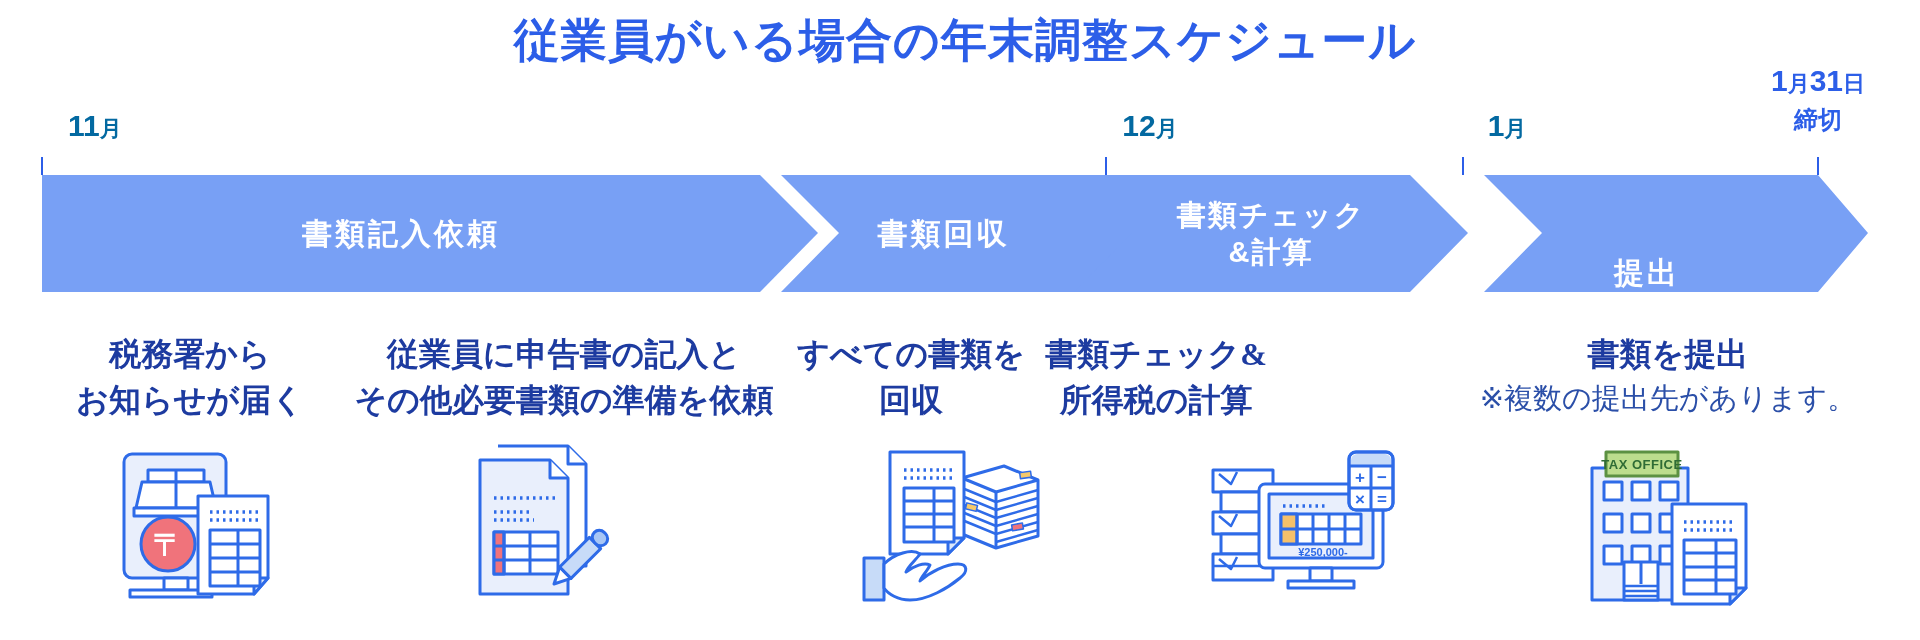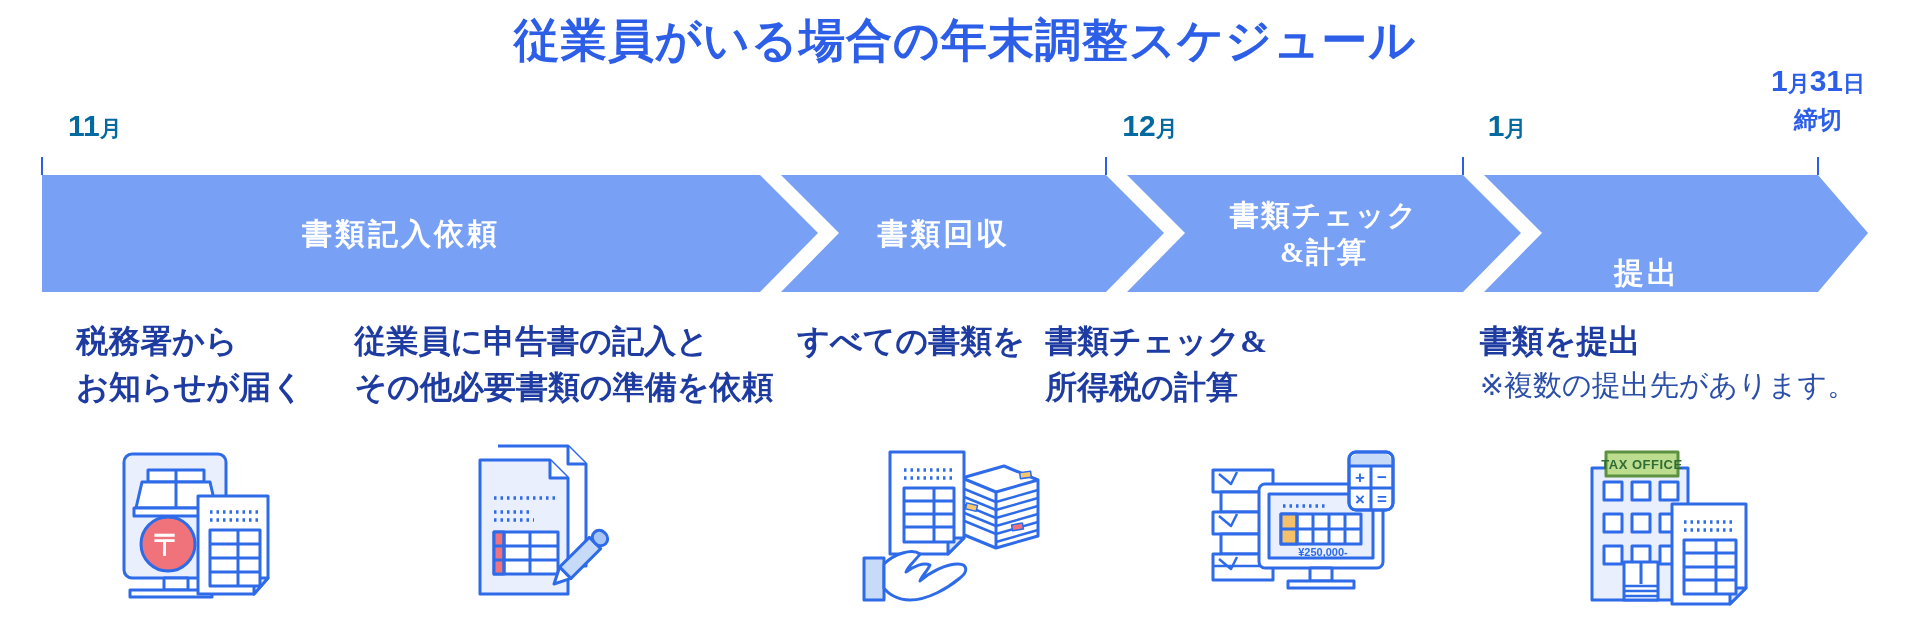--- a/index.html
+++ b/index.html
@@ -24,27 +24,27 @@
   .tick{position:absolute;top:157px;width:2px;height:18px;background:#2C5EE8;}
   
   .band{position:absolute;left:42px;top:175px;width:1826px;height:117px;}
   .seg{position:absolute;top:0;height:117px;background:#78A0F5;display:flex;flex-direction:column;
        align-items:center;justify-content:center;box-sizing:border-box;color:#fff;font-weight:700;}
   .seg .lbl{font-size:30px;letter-spacing:3px;line-height:38px;white-space:nowrap;}
   .seg1{left:0;width:776px;padding-right:58px;
     clip-path:polygon(0px 0px,718px 0px,776px 58px,718px 117px,0px 117px);}
   .seg2{left:739px;width:383px;padding-right:58px;
     clip-path:polygon(0px 0px,325px 0px,383px 58px,325px 117px,0px 117px,58px 58px);}
-  .seg3{left:1085px;width:394px;
-    clip-path:polygon(0px 0px,336px 0px,394px 58px,336px 117px,0px 117px,58px 58px);font-family:Liberation Serif, serif;}
+  .seg3{left:1032px;width:394px;
+    clip-path:polygon(0px 0px,336px 0px,394px 58px,336px 117px,0px 117px,58px 58px);}
   .seg3 .lbl{font-size:29px;letter-spacing:2px;line-height:37px;}
   .seg4{left:1442px;width:384px;padding-right:58px;
     clip-path:polygon(0px 0px,334px 0px,384px 58px,334px 117px,0px 117px,58px 58px);justify-content:flex-end;}
   
-  .desc{position:absolute;top:318px;transform:translateX(-50%);text-align:left;
+  .desc{position:absolute;top:331px;transform:translateX(-50%);text-align:center;
     color:#1D3BA0;font-weight:700;font-size:32px;line-height:46px;white-space:nowrap;}
   .desc .note{font-size:29px;font-weight:400;color:#2B4FA8;line-height:30px;margin-top:6px;}
   .d1{left:190px;} .d2{left:564px;} .d3{left:911px;} .d4{left:1156px;font-family:Liberation Serif, serif;} .d5{left:1668px;}
   
   .icon{position:absolute;}
   .i1{left:108px;top:450px;} .i2{left:468px;top:444px;} .i3{left:862px;top:448px;}
   .i4{left:1205px;top:446px;} .i5{left:1582px;top:442px;}
   svg{display:block;}
   svg text{font-family:"Liberation Sans","DejaVu Sans",sans-serif;}
 </style>
@@ -93,20 +93,21 @@
   <div class="desc d1">
     <div>税務署から</div>
     <div>お知らせが届く</div>
   </div>
   <div class="desc d2">
     <div>従業員に申告書の記入と</div>
     <div>その他必要書類の準備を依頼</div>
   </div>
   <div class="desc d3">
     <div>すべての書類を</div>
+    <div>回収</div>
   </div>
   <div class="desc d4">
     <div>書類チェック&amp;</div>
     <div>所得税の計算</div>
   </div>
   <div class="desc d5">
     <div>書類を提出</div>
     <div class="note">※複数の提出先があります。</div>
   </div>
 

